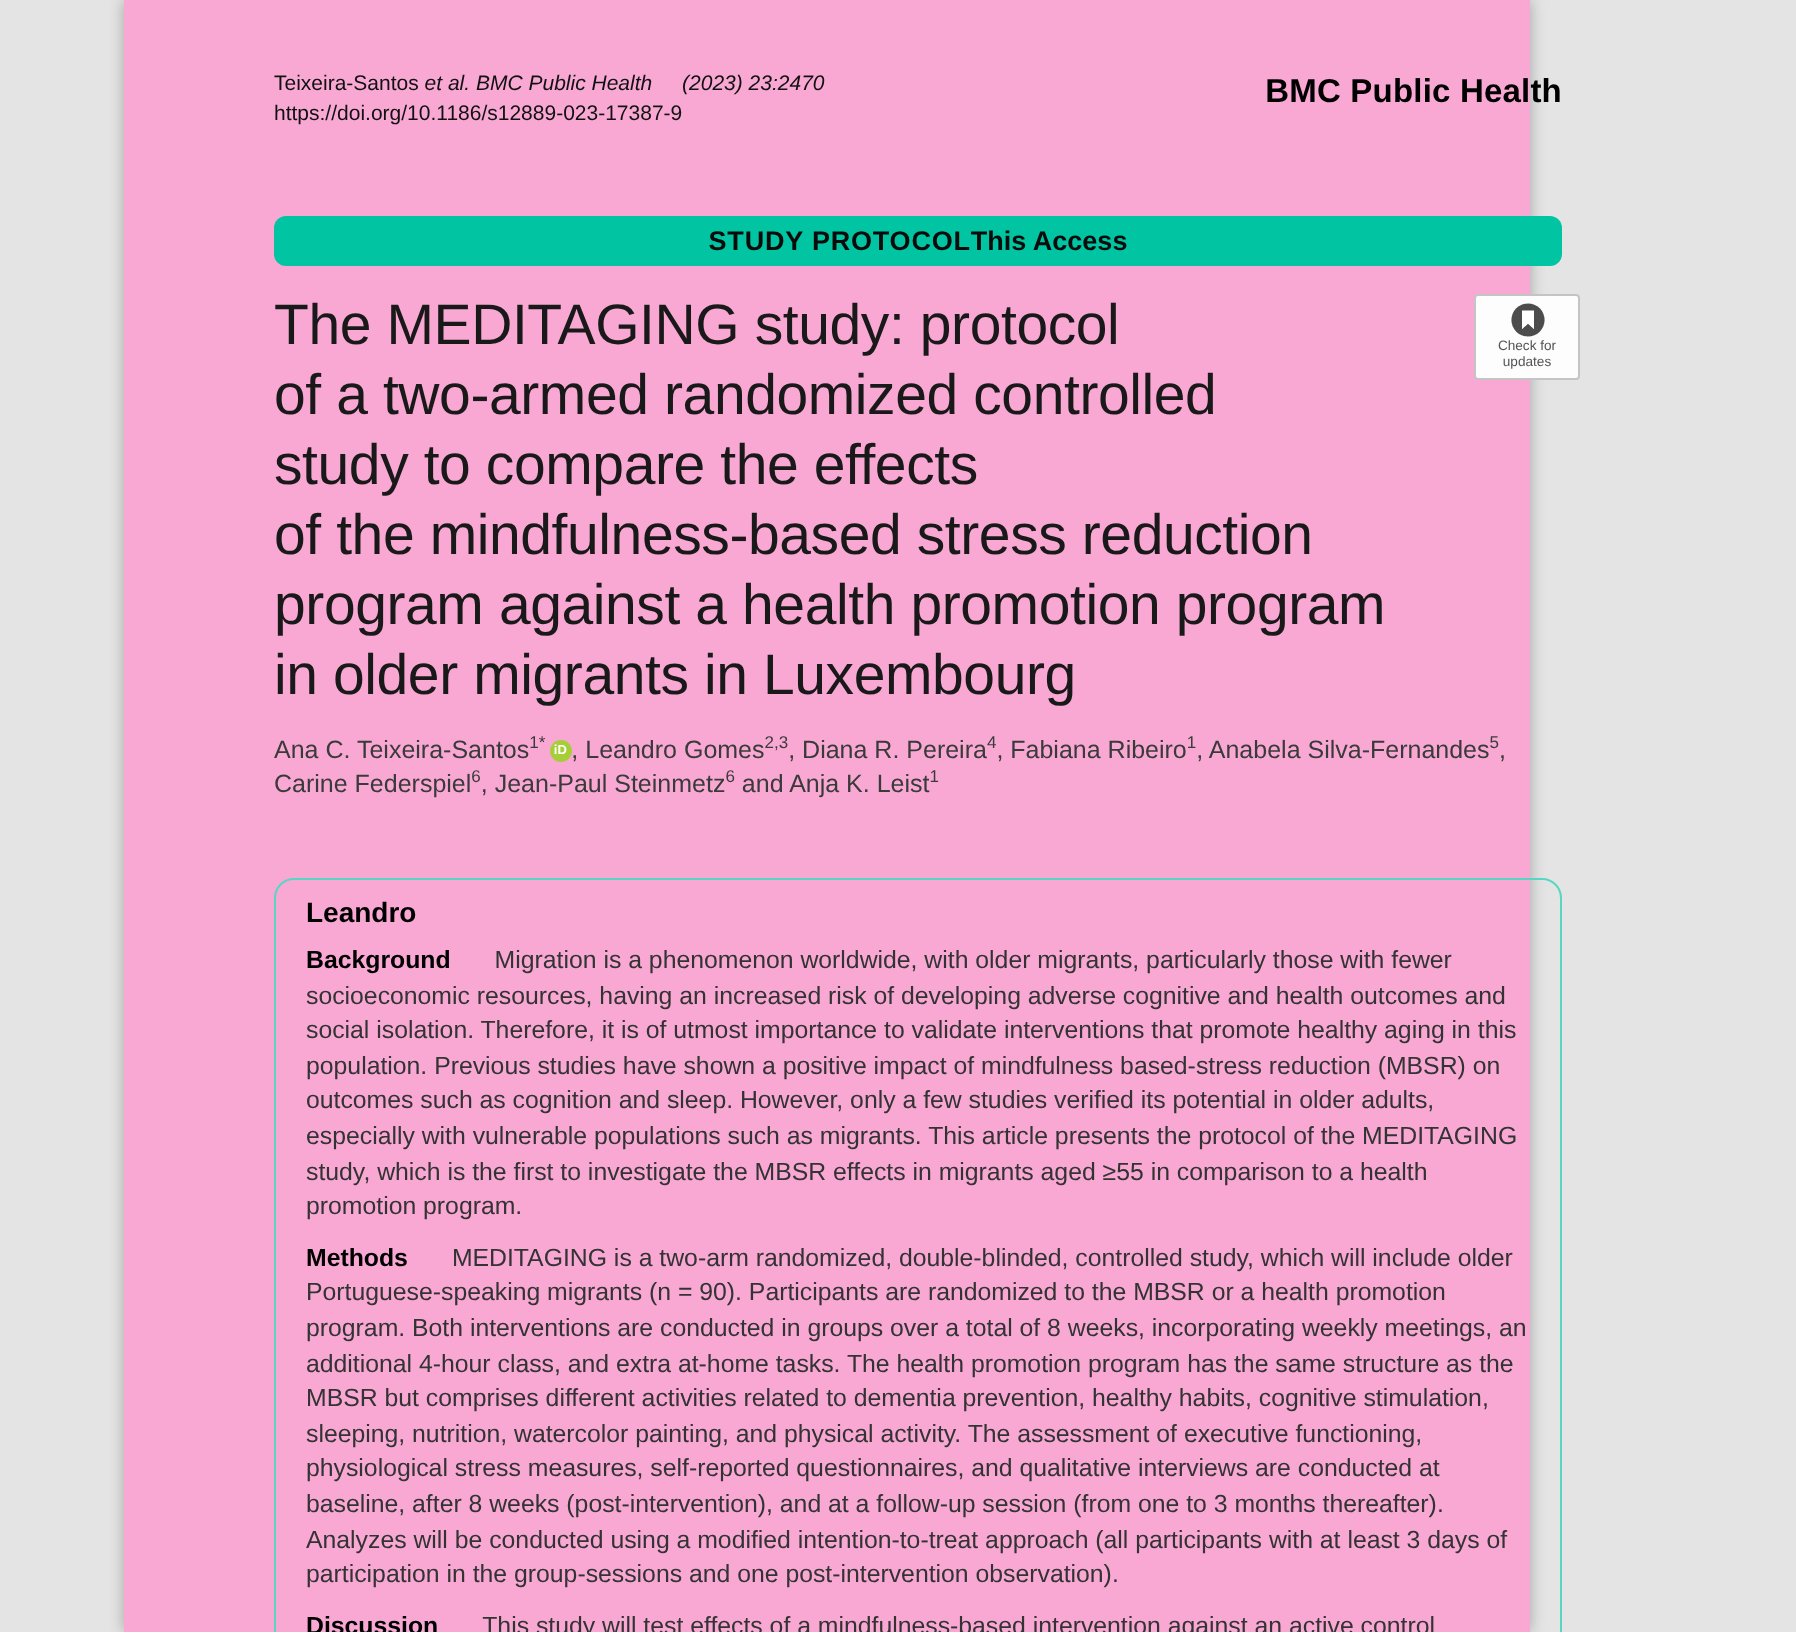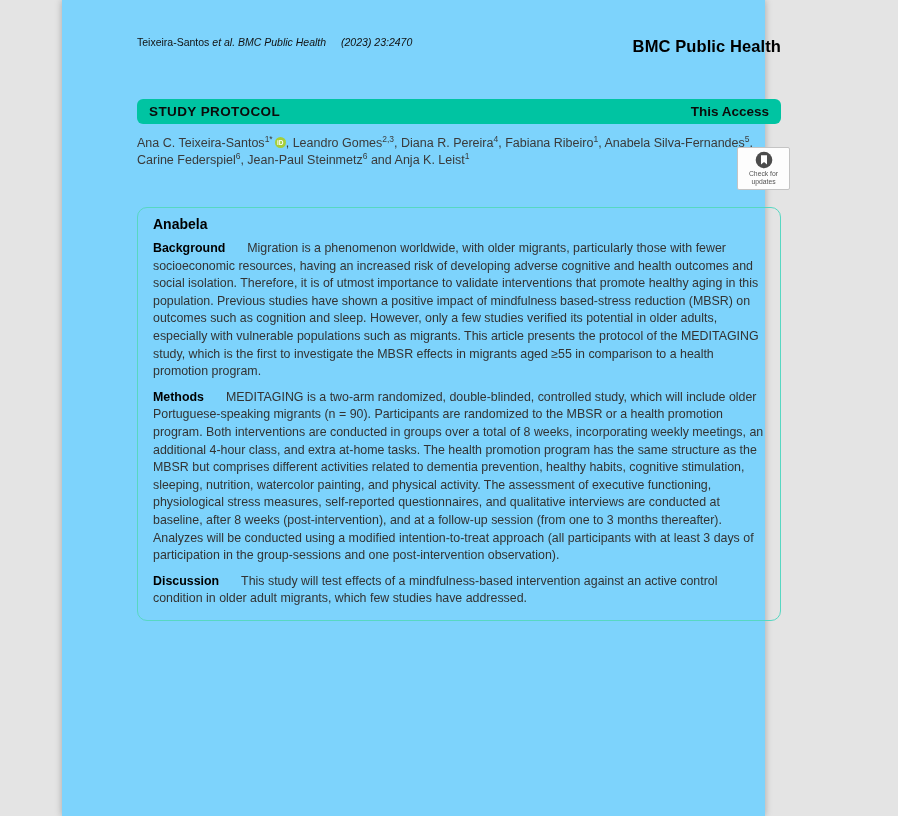--- a/index.html
+++ b/index.html
@@ -5,37 +5,37 @@
   html, body { margin:0; padding:0; }
   body {
     width:898px; height:816px; overflow:hidden;
     background:#e4e4e4;
     font-family:"Liberation Sans", sans-serif;
     -webkit-font-smoothing:antialiased;
   }
   .canvas { position:relative; width:898px; height:816px; }
   .sheet {
     position:absolute; left:62px; top:0; width:703px; height:816px;
-    background:#7dd3fc; box-shadow:0 0 7px rgba(0,0,0,0.28);
+    background:#f9a8d4; box-shadow:0 0 7px rgba(0,0,0,0.28);
   }
   .content { position:absolute; left:75px; top:0; width:644px; }
 
   
   .jheader { margin-top:35px; display:flex; justify-content:space-between; align-items:flex-start; }
   .cit-line1 { font-size:10.5px; color:#111; line-height:15px; white-space:nowrap; }
   .it { font-style:italic; }
   .issue { margin-left:12px; }
   .doi { font-size:10.5px; color:#111; line-height:15px; }
   .jname { font-size:16.5px; font-weight:600; color:#000; margin-top:2px; letter-spacing:0.1px; }
 
   
   .banner {
     margin-top:43px; height:25px; border-radius:6px;
     background:#00C4A2; display:flex; align-items:center;
-    justify-content:space-between; padding:0 12px; box-sizing:border-box;
+    justify-content:center; padding:0 12px; box-sizing:border-box;
   }
   .ptype  { font-weight:700; font-size:13.5px; letter-spacing:0.4px; color:#0b0b0b; }
   .oaccess{ font-weight:700; font-size:13.5px; color:#0b0b0b; }
 
   
   .title {
     margin:13px 0 0; font-size:28.5px; line-height:35px; font-weight:400;
     color:#191919; white-space:pre-line; letter-spacing:-0.2px;
   }
 
@@ -75,34 +75,41 @@
 
     <div class="content">
 
       <div class="jheader">
         <div>
           <div class="cit-line1">
             <span>Teixeira-Santos</span>
             <span class="it">et al. BMC Public Health</span>
             <span class="it issue">(2023) 23:2470</span>
           </div>
+          <div class="doi">https://doi.org/10.1186/s12889-023-17387-9</div>
         </div>
         <div class="jname">BMC Public Health</div>
       </div>
 
       <div class="banner" style="background: rgb(0, 196, 162);">
         <span class="ptype">STUDY PROTOCOL</span>
         <span class="oaccess">This Access</span>
       </div>
 
+      <h1 class="title">The MEDITAGING study: protocol
+of a two-armed randomized controlled
+study to compare the effects
+of the mindfulness-based stress reduction
+program against a health promotion program
+in older migrants in Luxembourg</h1>
 
       <p class="authors"><span>Ana C. Teixeira-Santos<sup>1*</sup><span class="orcid" style="background: rgb(166, 206, 57);">iD</span></span>, <span>Leandro Gomes<sup>2,3</sup></span>, <span>Diana R. Pereira<sup>4</sup></span>, <span>Fabiana Ribeiro<sup>1</sup></span>, <span>Anabela Silva-Fernandes<sup>5</sup></span>, <span>Carine Federspiel<sup>6</sup></span>, <span>Jean-Paul Steinmetz<sup>6</sup></span> and <span>Anja K. Leist<sup>1</sup></span></p>
 
       <div class="abstract" style="border-color: rgb(87, 215, 194);">
-        <div class="abs-h">Anabela</div>
+        <div class="abs-h">Leandro</div>
         <div>
             <p class="abs-p"><span class="run-in">Background</span>Migration is a phenomenon worldwide, with older migrants, particularly those with fewer socioeconomic resources, having an increased risk of developing adverse cognitive and health outcomes and social isolation. Therefore, it is of utmost importance to validate interventions that promote healthy aging in this population. Previous studies have shown a positive impact of mindfulness based-stress reduction (MBSR) on outcomes such as cognition and sleep. However, only a few studies verified its potential in older adults, especially with vulnerable populations such as migrants. This article presents the protocol of the MEDITAGING study, which is the first to investigate the MBSR effects in migrants aged ≥55 in comparison to a health promotion program.</p>
             <p class="abs-p"><span class="run-in">Methods</span>MEDITAGING is a two-arm randomized, double-blinded, controlled study, which will include older Portuguese-speaking migrants (n = 90). Participants are randomized to the MBSR or a health promotion program. Both interventions are conducted in groups over a total of 8 weeks, incorporating weekly meetings, an additional 4-hour class, and extra at-home tasks. The health promotion program has the same structure as the MBSR but comprises different activities related to dementia prevention, healthy habits, cognitive stimulation, sleeping, nutrition, watercolor painting, and physical activity. The assessment of executive functioning, physiological stress measures, self-reported questionnaires, and qualitative interviews are conducted at baseline, after 8 weeks (post-intervention), and at a follow-up session (from one to 3 months thereafter). Analyzes will be conducted using a modified intention-to-treat approach (all participants with at least 3 days of participation in the group-sessions and one post-intervention observation).</p>
             <p class="abs-p"><span class="run-in">Discussion</span>This study will test effects of a mindfulness-based intervention against an active control condition in older adult migrants, which few studies have addressed.</p>
           </div>
       </div>
 
     </div>
 
     <div class="badge">

